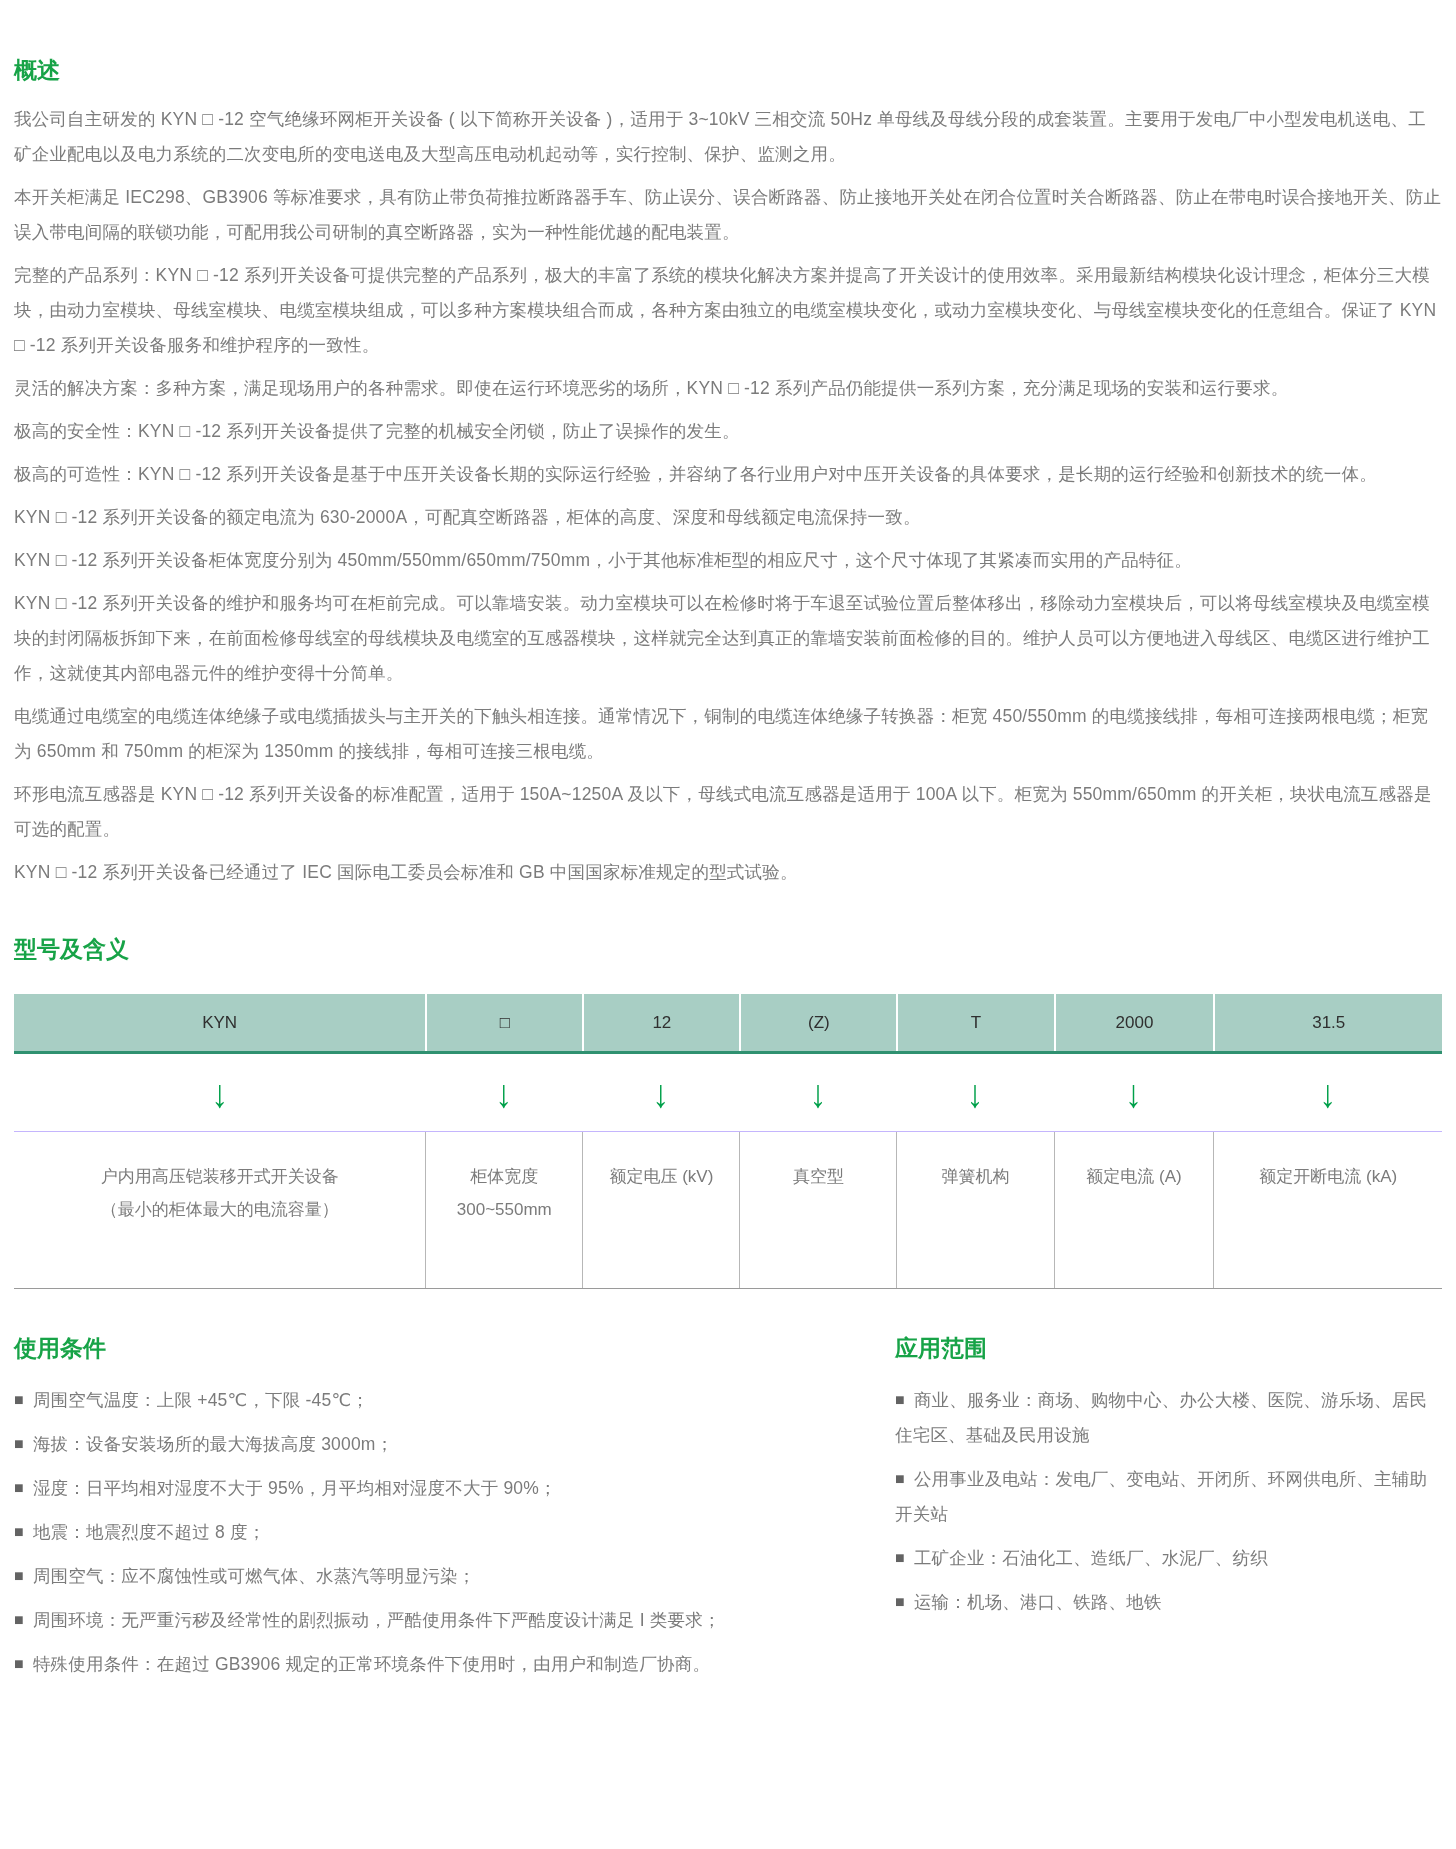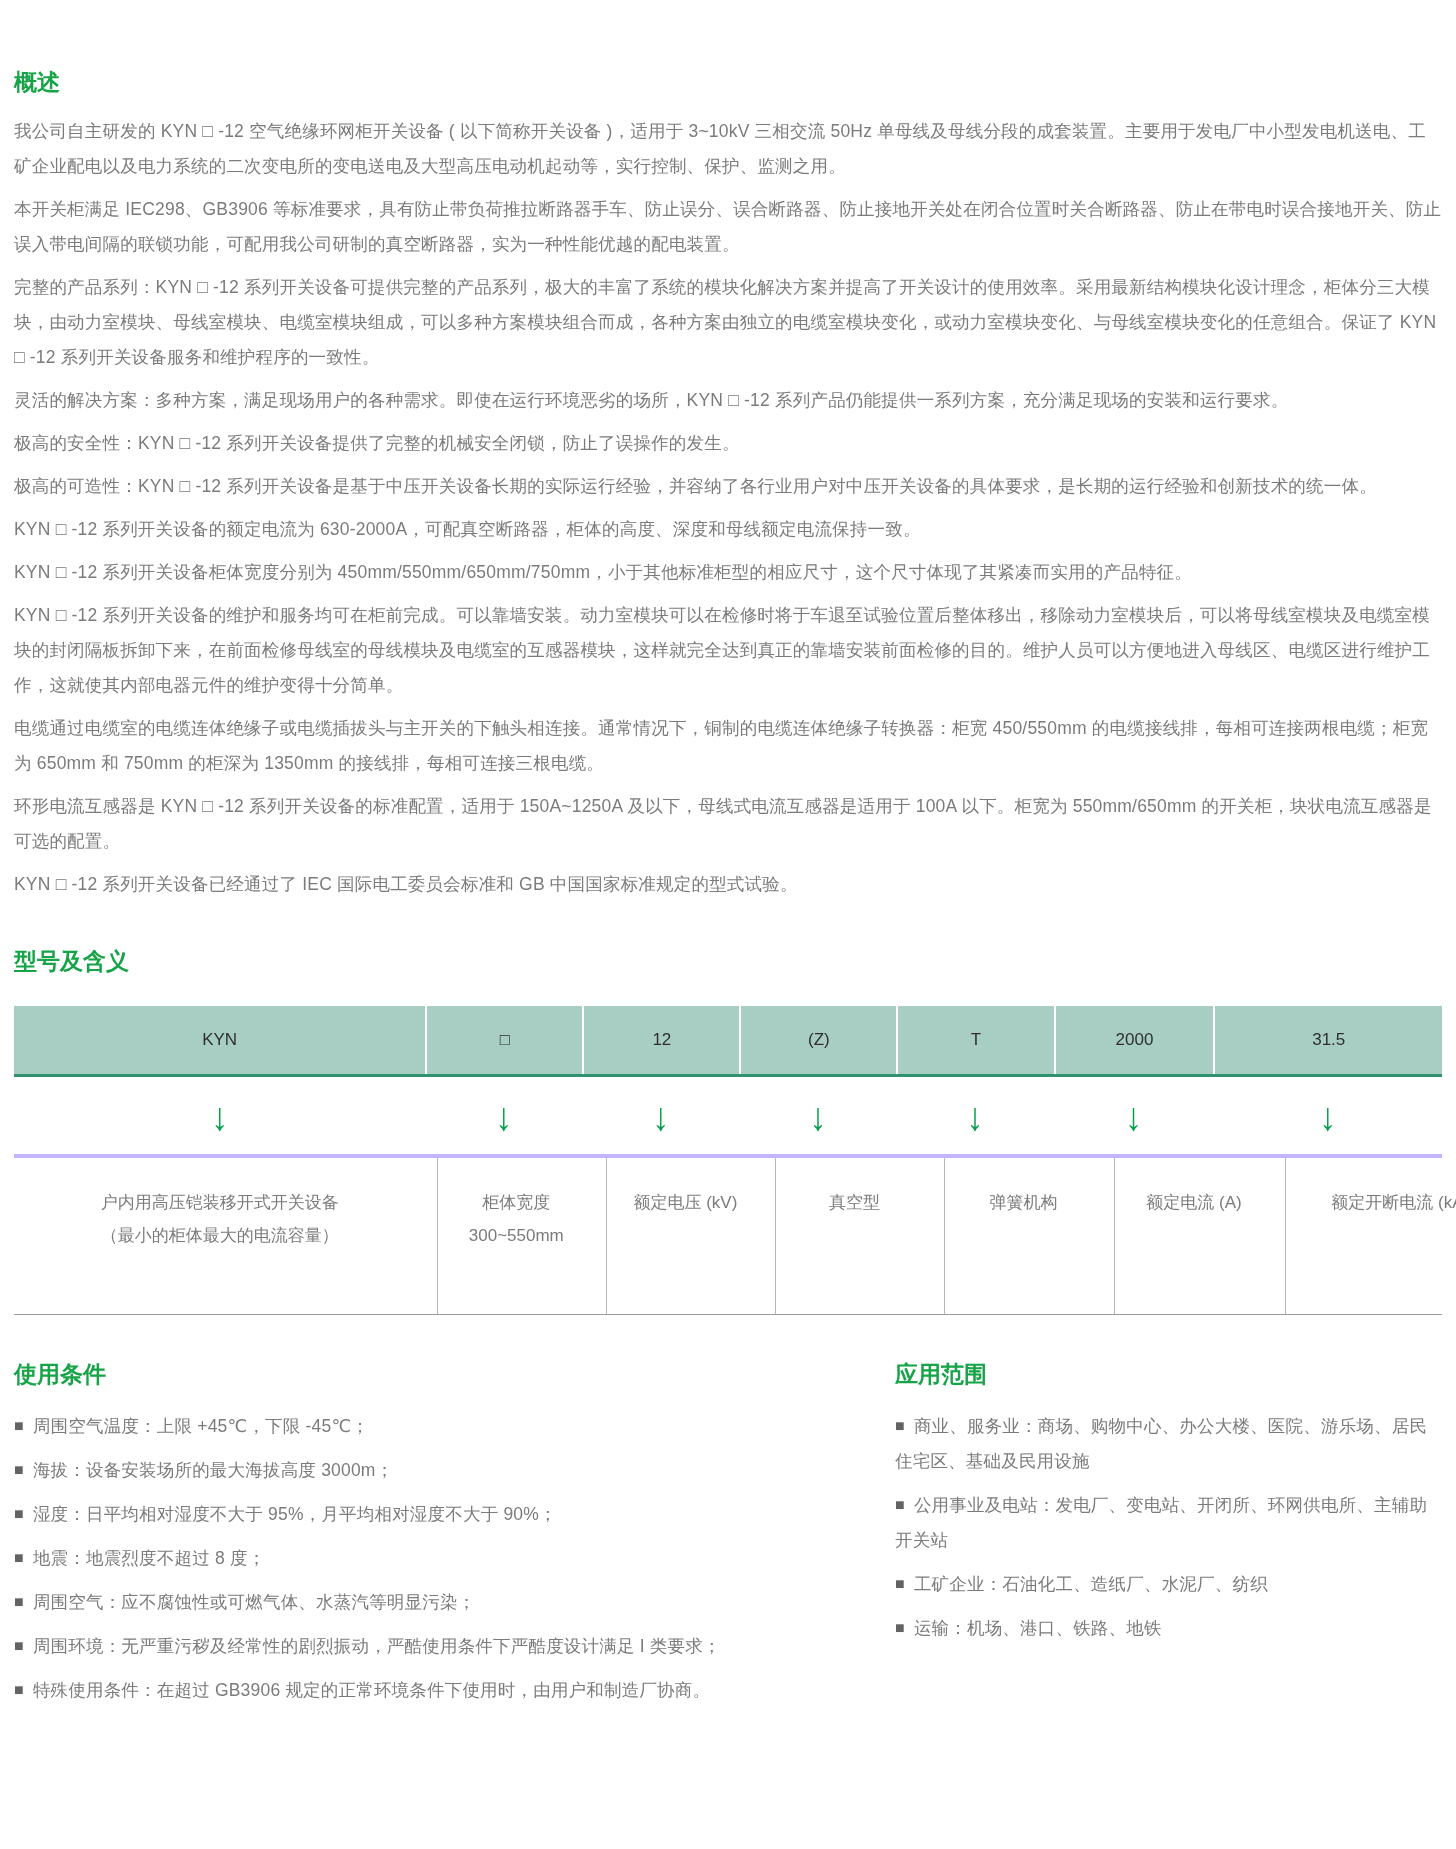--- a/index.html
+++ b/index.html
@@ -2,21 +2,21 @@
 <html><head>
 <meta charset="utf-8">
 <style>
   html,body{margin:0;padding:0;background:#ffffff;}
   body{
     width:1456px;min-height:1849px;
     font-family:"Liberation Sans","DejaVu Sans",sans-serif;
     color:#7b7b7b;
     -webkit-font-smoothing:antialiased;
   }
-  .container{padding:12px 14px;box-sizing:border-box;width:1456px;}
+  .container{padding:0 14px;box-sizing:border-box;width:1456px;}
 
   .section-heading{
     color:#17a347;
     font-size:23px;
     font-weight:600;
     line-height:30px;
     margin:0;
   }
   #overview-heading{padding-top:55px;margin-bottom:17px;}
   #model-heading{margin-top:44px;margin-bottom:30px;}
@@ -32,40 +32,39 @@
   
   .mt-row{
     display:grid;
     grid-template-columns:28.8% 11% 11% 11% 11% 11.2% 16%;
     width:100%;
     box-sizing:border-box;
   }
   .mt-header{
     background:#a8cec4;
     border-bottom:3px solid #2f9170;
-    height:71px;
+    height:60px;
   }
   .mt-hcell{
     display:flex;align-items:center;justify-content:center;
     color:#2f2f2f;font-size:17px;
   }
   .mt-hcell + .mt-hcell{border-left:2px solid #ffffff;}
   .mt-arrows{height:77px;}
   .mt-acell{display:flex;align-items:center;justify-content:center;}
   .arrow-glyph{
     color:#00a04a;
     font-size:34px;
     line-height:1;
     transform:scaleY(1.15);
     font-weight:400;
   }
   .mt-meanings{
-    border-top:4px solid #c4b5fd;
+    border-top:1px solid #c4b5fd;
     border-bottom:1px solid #9a9a9a;
-    gap:12px;
   }
   .mt-mcell{
     min-height:156px;
     box-sizing:border-box;
     padding:28px 6px 0 6px;
     text-align:center;
     font-size:17px;
     line-height:33px;
     color:#7b7b7b;
   }

